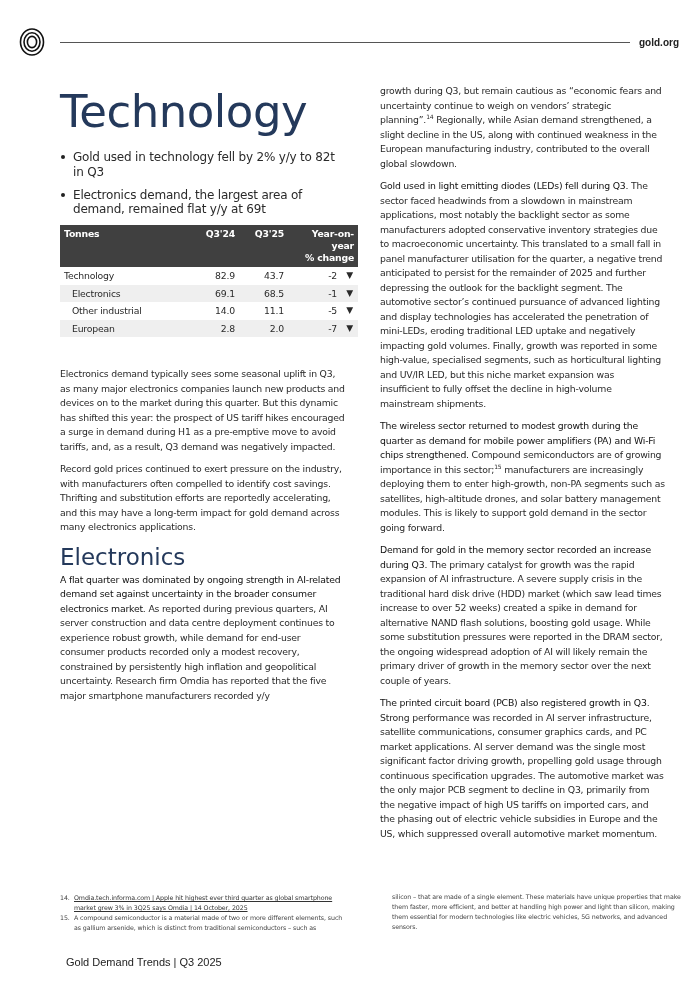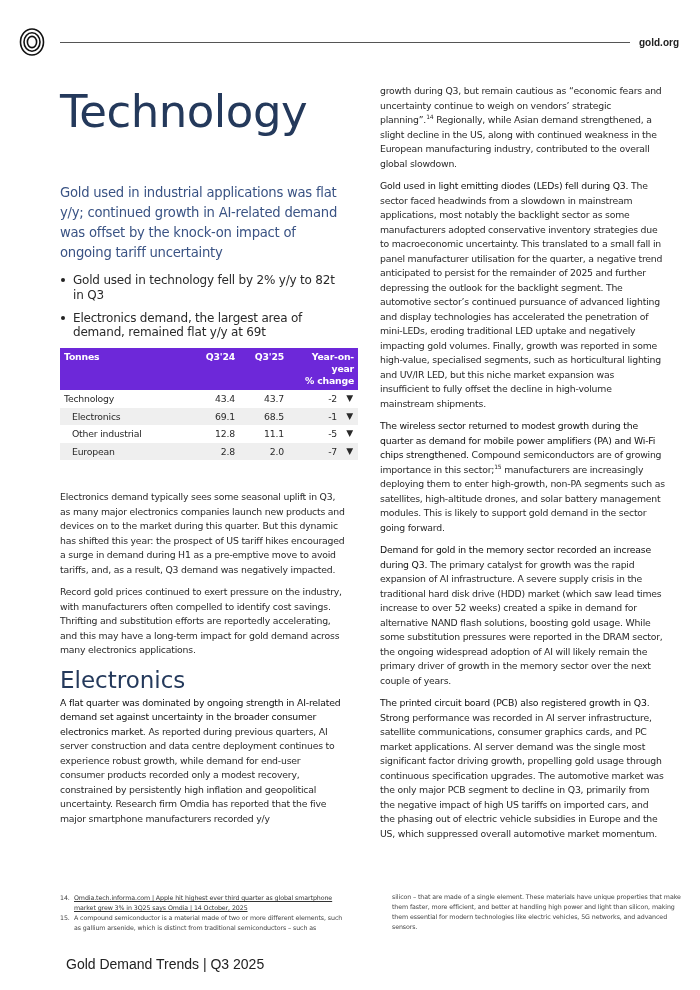--- a/index.html
+++ b/index.html
@@ -44,21 +44,21 @@
     ul.bullets li::before {
       content: ""; position: absolute; left: 1px; top: 5px; width: 4px; height: 4px;
       background: #222; border-radius: 50%;
     }
 
     table.data {
       width: 298px; border-collapse: collapse; margin-top: 4px;
       font-size: 9.3px; letter-spacing: -0.2px;
     }
     table.data thead th {
-      background: #6d28d9; color: #fff; font-weight: bold; text-align: right;
+      background: #404040; color: #fff; font-weight: bold; text-align: right;
       padding: 3px 4px 3px 4px; line-height: 12px; vertical-align: top; height: 35px;
     }
     table.data thead th:first-child { text-align: left; }
     table.data tbody td {
       padding: 0 4px; height: 17.5px; line-height: 17.5px; text-align: right; color: #2a2a2a;
     }
     table.data tbody td:first-child { text-align: left; }
     table.data tbody tr.sub td:first-child { padding-left: 12px; }
     table.data tbody tr:nth-child(even) td { background: #efefef; }
     td.chg { width: 50px; }
@@ -75,77 +75,76 @@
     sup { font-size: 6px; vertical-align: super; line-height: 0; }
 
     .footnotes-left { position: absolute; left: 60px; top: 893px; width: 290px; }
     .footnotes-right { position: absolute; left: 392px; top: 892px; width: 290px; }
     .fn { font-size: 6.3px; line-height: 10px; color: #444; position: relative; padding-left: 14px; letter-spacing: -0.1px; }
     .fn .num { position: absolute; left: 0; top: 0; }
     .fn a { color: #333; text-decoration: underline; }
     .fn-plain { font-size: 6.3px; line-height: 10px; color: #444; letter-spacing: -0.1px; }
 
     .footer-left {
-      position: absolute; left: 66px; top: 956px; font-size: 14px; color: #222;
+      position: absolute; left: 66px; top: 956px; font-size: 11px; color: #222;
       font-family: "Liberation Sans", sans-serif;
     }
     .footer-page {
       position: absolute; left: 656px; top: 1004px; font-size: 7.8px; color: #222;
       font-family: "Liberation Sans", sans-serif;
     }
   </style>
 </head>
 <body>
 
 <svg class="logo" viewBox="0 0 26 30">
   <ellipse cx="13" cy="15" rx="11.5" ry="13" fill="none" stroke="#111" stroke-width="1.6"></ellipse>
   <ellipse cx="13" cy="15" rx="8" ry="9.3" fill="none" stroke="#111" stroke-width="1.6"></ellipse>
   <ellipse cx="13" cy="15" rx="4.6" ry="5.6" fill="none" stroke="#111" stroke-width="1.6"></ellipse>
 </svg>
 <div class="header-rule"></div>
 <a class="site-link">gold.org</a>
 
 <div class="col-left">
   <h1 class="page-title">Technology</h1>
-  <p class="lede">Gold used in industrial applications was flat y/y; continued growth in AI-related demand was offset by the knock-on impact of ongoing tariff uncertainty</p>
   <ul class="bullets">
     <li>Gold used in technology fell by 2% y/y to 82t in Q3</li>
     <li>Electronics demand, the largest area of demand, remained flat y/y at 69t</li>
   </ul>
 
   <table class="data">
     <thead>
       <tr>
         <th style="width:130px">Tonnes</th>
         <th>Q3'24</th>
         <th>Q3'25</th>
         <th colspan="2" style="width:70px">
           <span>Year-on-year</span><br>
           <span>% change</span>
         </th>
       </tr>
     </thead>
     <tbody>
       <tr>
         <td>Technology</td>
-        <td>43.4</td>
+        <td>82.9</td>
         <td>43.7</td>
         <td class="chg">-2</td>
         <td class="arrow">▼</td>
       </tr>
       <tr class="sub">
         <td>Electronics</td>
         <td>69.1</td>
         <td>68.5</td>
         <td class="chg">-1</td>
         <td class="arrow">▼</td>
       </tr>
       <tr class="sub">
         <td>Other industrial</td>
-        <td>12.8</td>
+        <td>14.0</td>
         <td>11.1</td>
         <td class="chg">-5</td>
         <td class="arrow">▼</td>
       </tr>
       <tr class="sub">
         <td>European</td>
         <td>2.8</td>
         <td>2.0</td>
         <td class="chg">-7</td>
         <td class="arrow">▼</td>

